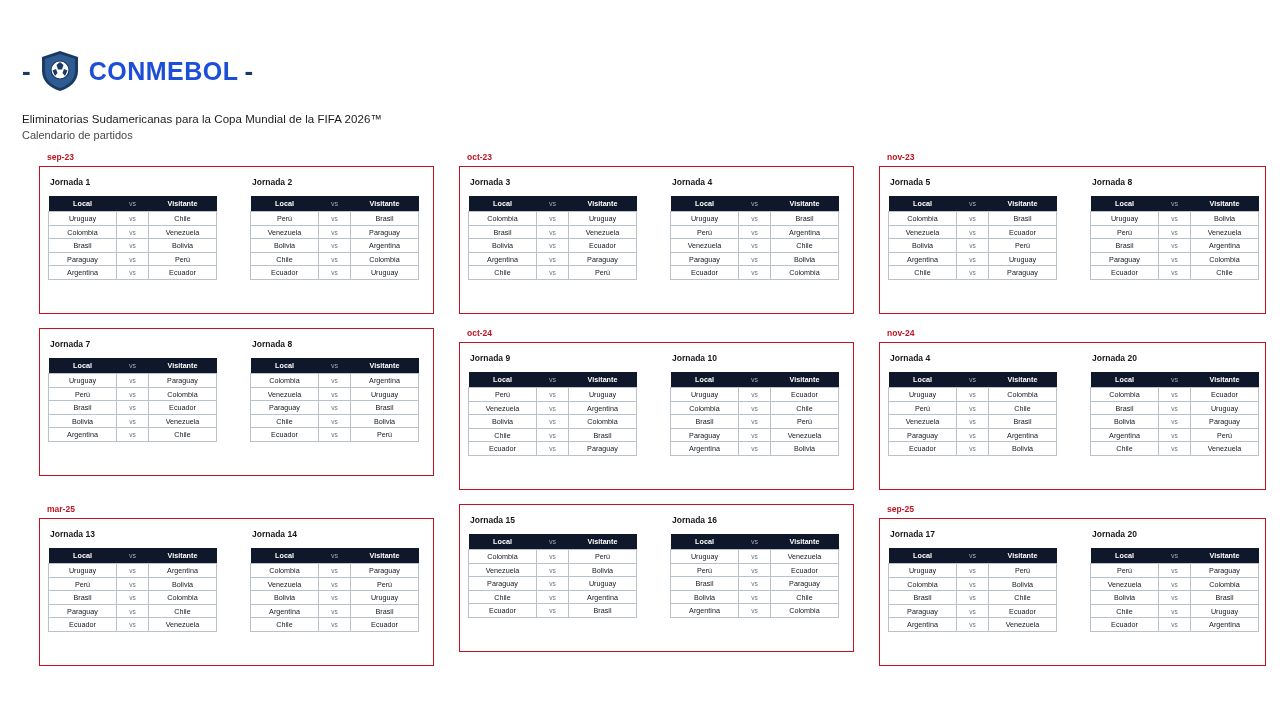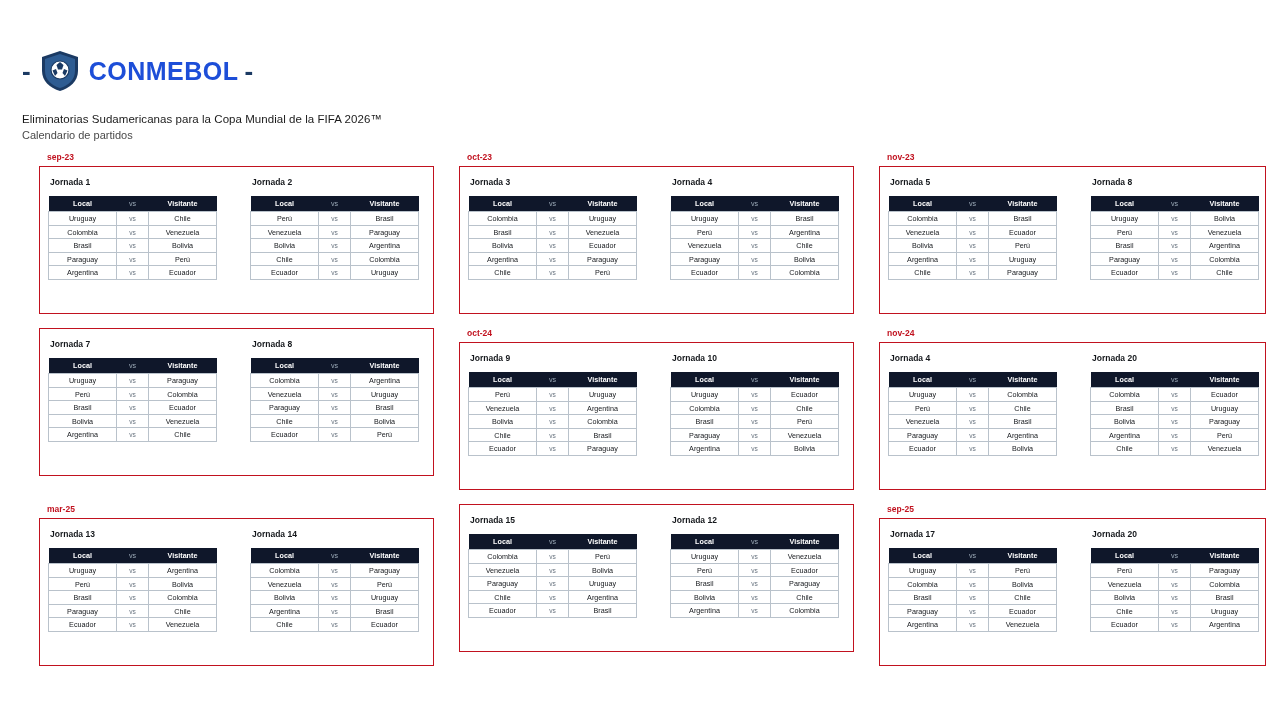--- a/index.html
+++ b/index.html
@@ -827,21 +827,21 @@
                 </tr>
                 <tr>
                   <td>Ecuador</td>
                   <td class="vs-cell">vs</td>
                   <td>Brasil</td>
                 </tr>
               </tbody>
             </table>
           </div>
           <div class="jornada">
-            <div class="jornada-title">Jornada 12</div>
+            <div class="jornada-title">Jornada 16</div>
             <table class="match-table">
               <colgroup>
                 <col class="c-local">
                 <col class="c-vs">
                 <col class="c-away">
               </colgroup>
               <thead>
                 <tr>
                   <th>Local</th>
                   <th class="vs-col">vs</th>

